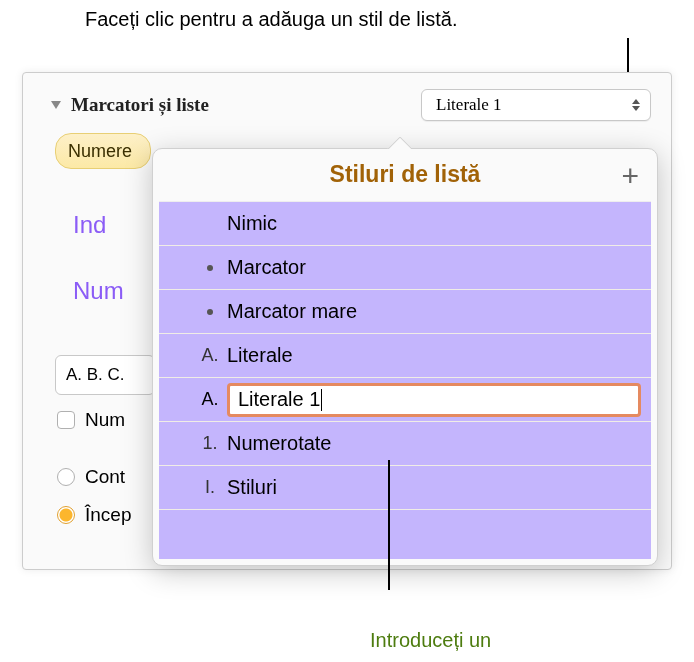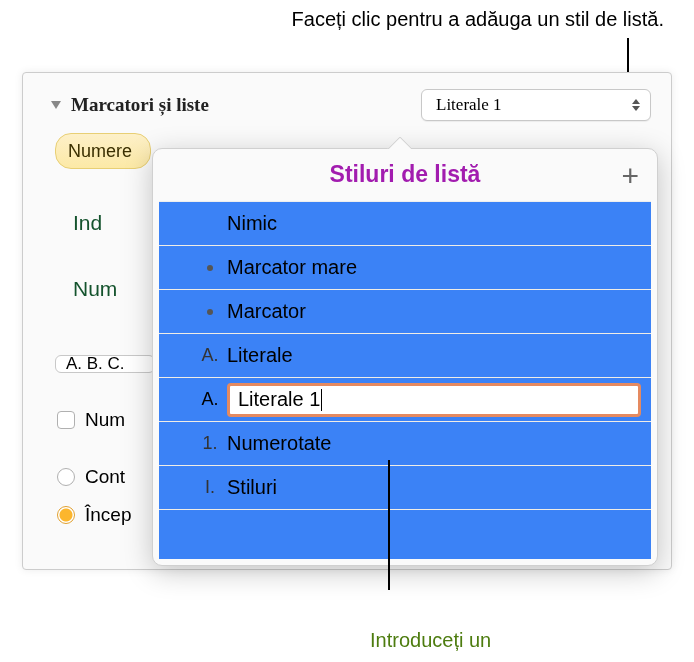--- a/index.html
+++ b/index.html
@@ -9,21 +9,20 @@
       height: 662px;
       background: #fff;
       position: relative;
       overflow: hidden;
     }
     .callout-top {
       position: absolute;
       top: 8px;
       left: 85px;
       right: 30px;
-      text-align: right;
       font-size: 20px;
       color: #000;
     }
     .callout-line-top {
       position: absolute;
       top: 38px;
       right: 65px;
       width: 2px;
       height: 128px;
       background: #000;
@@ -97,31 +96,31 @@
       border-radius: 16px;
       display: flex;
       align-items: center;
       padding: 0 12px;
       font-size: 18px;
       color: #3a2f00;
     }
     .side-label {
       position: absolute;
       left: 50px;
-      font-size: 21px;
-      color: #14532d;
+      font-size: 24px;
+      color: #8b5cf6;
     }
     .side-ind  { top: 138px; }
     .side-num  { top: 204px; }
     .abc-box {
       position: absolute;
       top: 282px;
       left: 32px;
       width: 100px;
-      height: 18px;
+      height: 40px;
       background: #fff;
       border: 1px solid #c8c8c8;
       border-radius: 6px;
       display: flex;
       align-items: center;
       padding: 0 10px;
       font-size: 17px;
     }
     .check-row {
       position: absolute;
@@ -185,40 +184,40 @@
       width: 20px; height: 20px;
       background: #fafafa;
       border: 1px solid #d0d0d0;
       transform: rotate(45deg);
     }
     .popover-title {
       text-align: center;
       font-size: 23px;
       font-weight: 600;
       padding: 12px 0 8px;
-      color: #a21caf;
+      color: #a16207;
     }
     .add-btn {
       position: absolute;
       top: 12px;
       right: 18px;
       font-size: 30px;
       font-weight: 300;
       color: #666;
       line-height: 1;
       cursor: pointer;
     }
     .list-container {
       position: absolute;
       top: 52px;
       left: 6px;
       right: 6px;
       bottom: 6px;
       overflow: hidden;
-      background: #3b82f6;
+      background: #c4b5fd;
       border-top: 1px solid #eee;
     }
     .list-item {
       display: flex;
       align-items: center;
       height: 44px;
       padding-left: 34px;
       font-size: 20px;
       border-bottom: 1px solid #f0ede6;
       position: relative;
@@ -343,27 +342,27 @@
   <div class="list-container">
 
     <div class="list-item">
       <span class="li-prefix"></span>
       <span class="li-label">Nimic</span>
     </div>
     <div class="list-item">
       <span class="li-prefix">
           <span class="bullet-sm"></span>
         </span>
-      <span class="li-label">Marcator mare</span>
+      <span class="li-label">Marcator</span>
     </div>
     <div class="list-item">
       <span class="li-prefix">
           <span class="bullet-sm"></span>
         </span>
-      <span class="li-label">Marcator</span>
+      <span class="li-label">Marcator mare</span>
     </div>
     <div class="list-item">
       <span class="li-prefix">A.</span>
       <span class="li-label">Literale</span>
     </div>
 
     <div class="edit-item">
       <span class="edit-prefix">A.</span>
       <div class="edit-box">
         <span>Literale 1</span>

